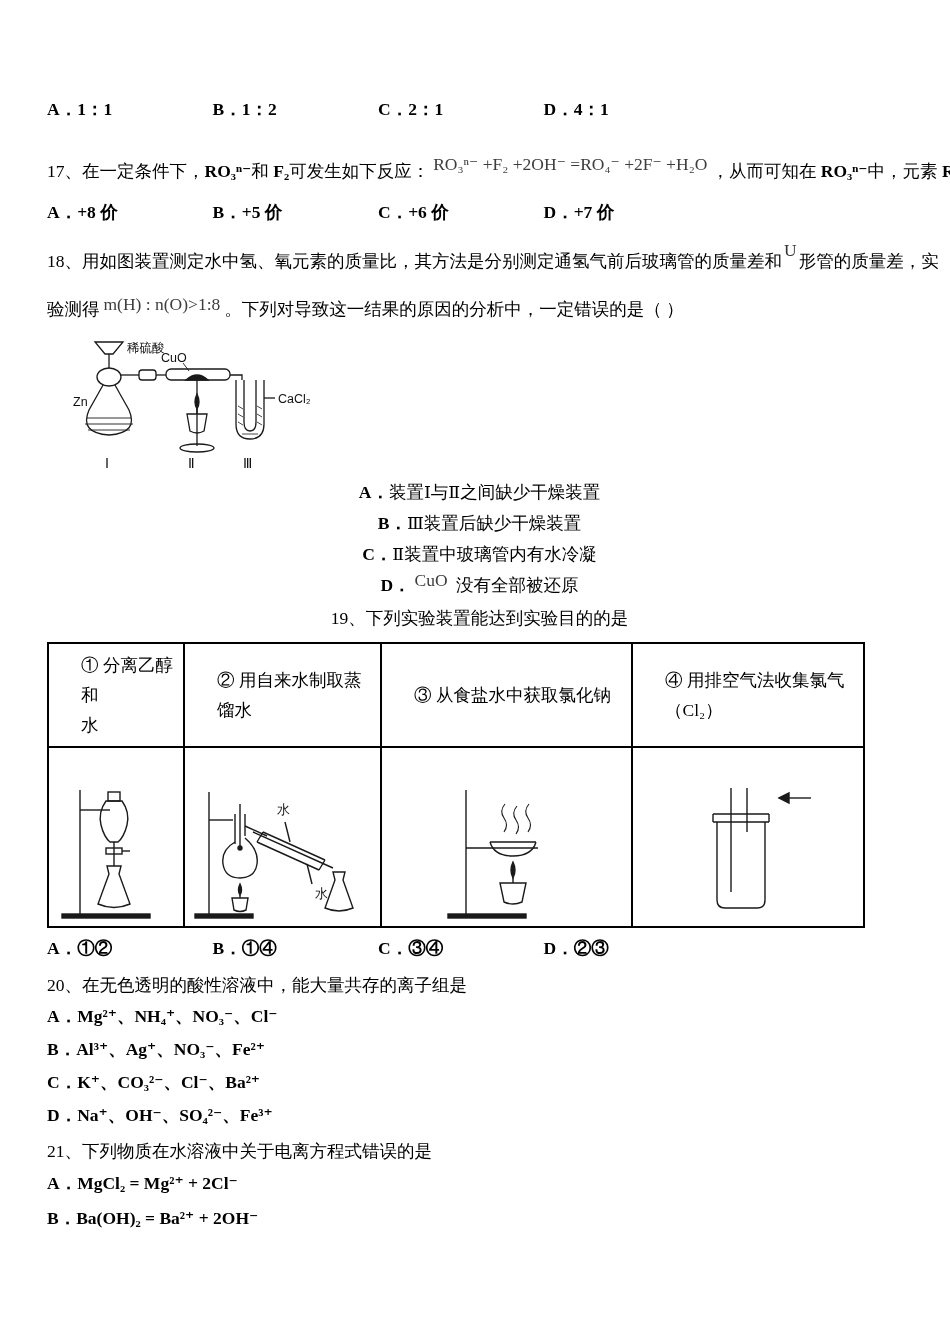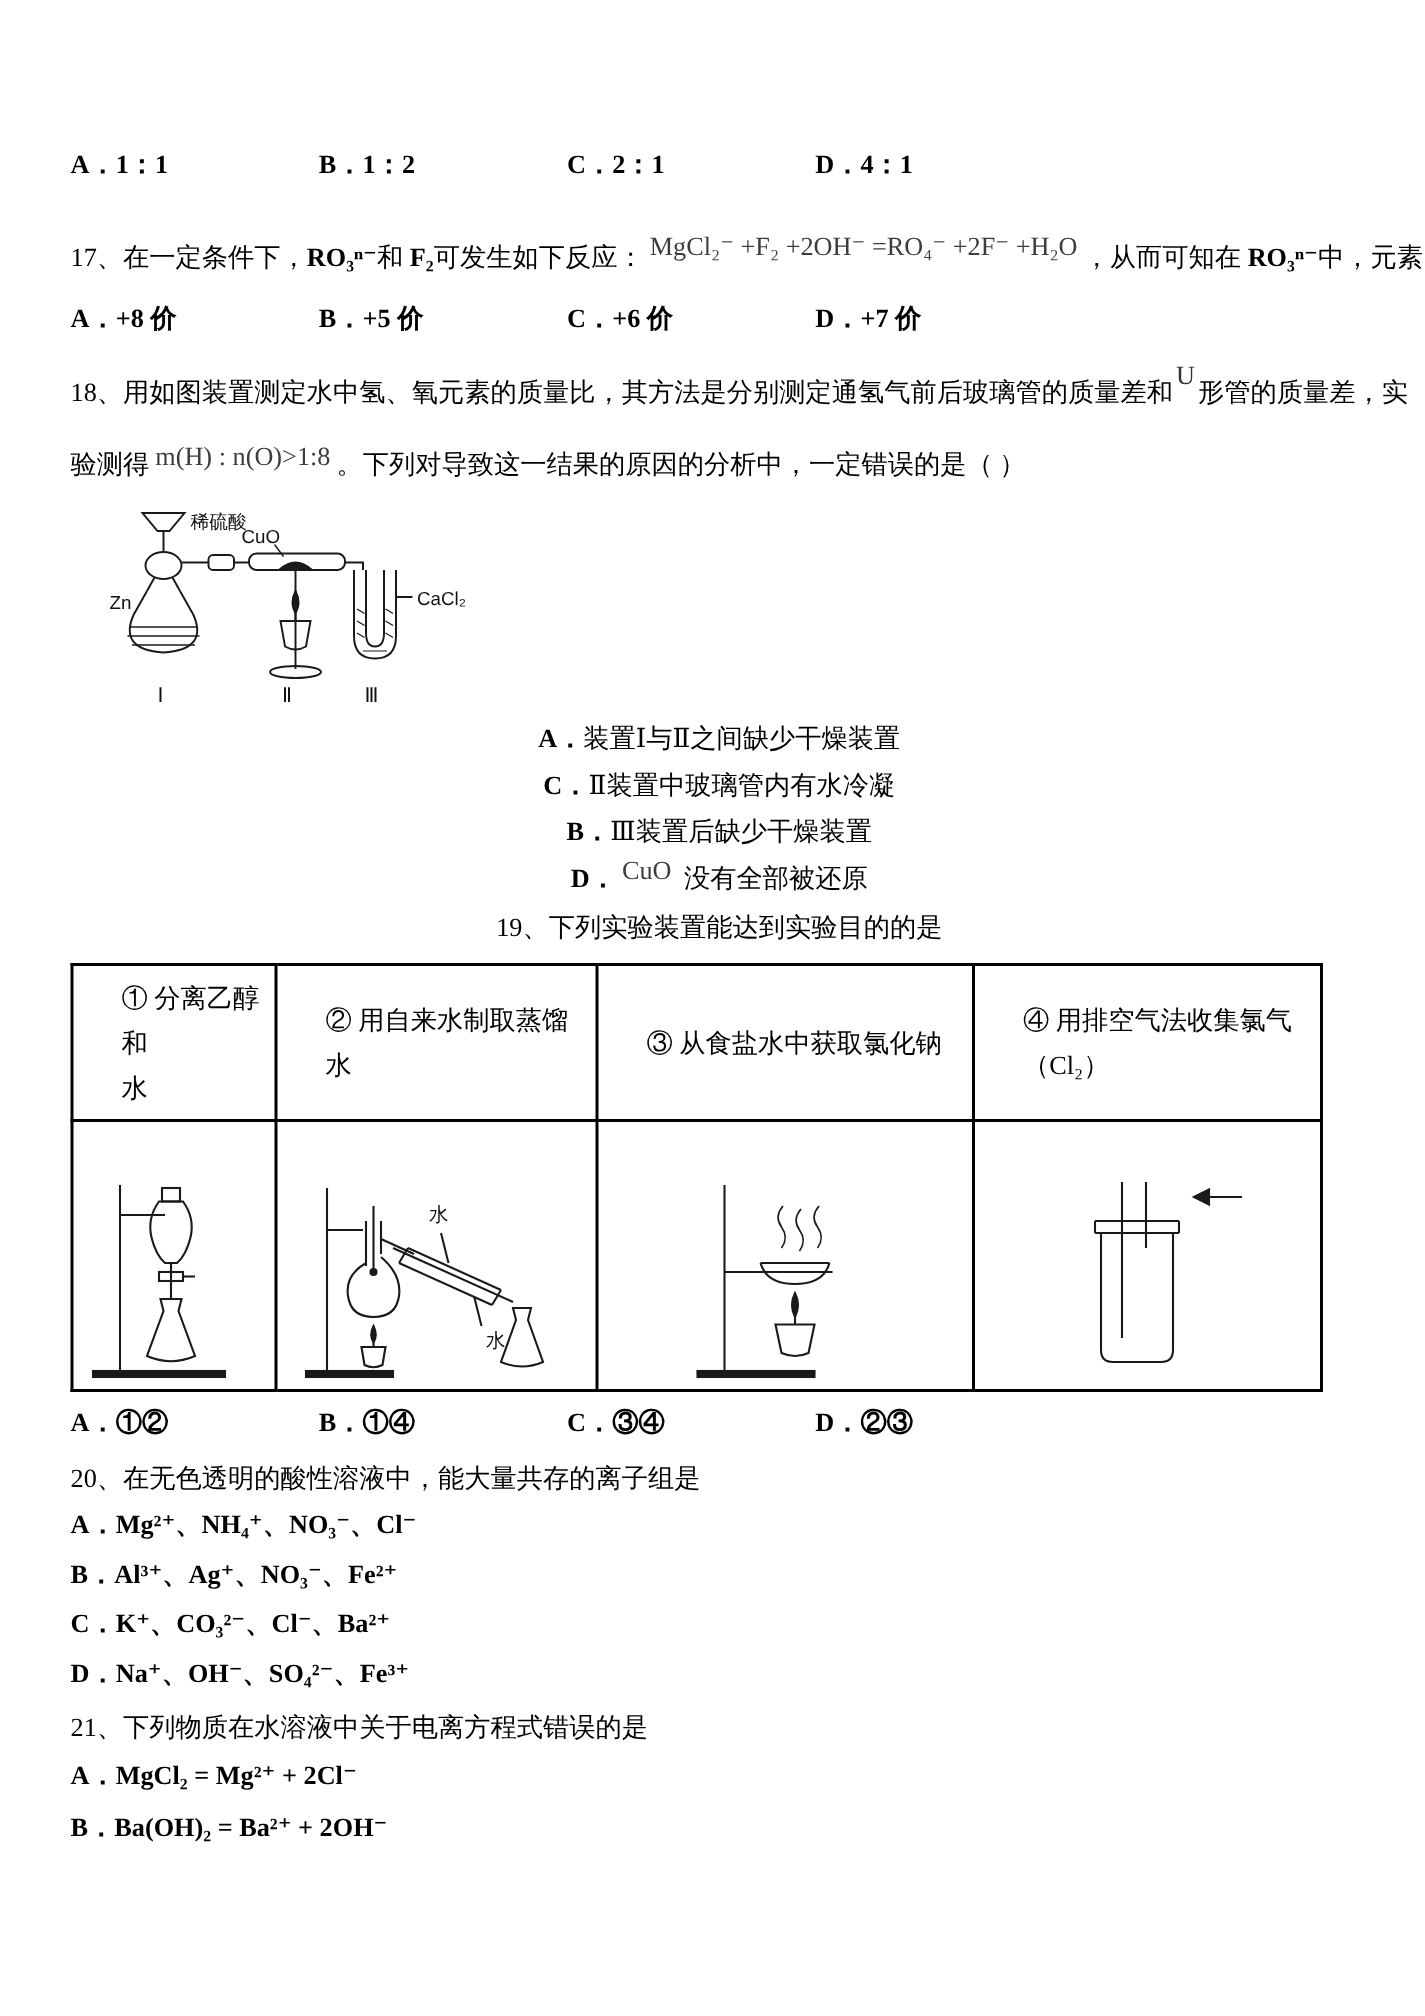--- a/index.html
+++ b/index.html
@@ -31,21 +31,21 @@
   .q18-line2 { margin-top:10px; line-height:38px; }
   .q18-diagram { margin-top:8px; margin-left:-8px; height:140px; }
   .q18-answers { margin-top:1px;text-align:center; }
   .q19-stem { margin-top:2px; }
   table.q19-table { margin-top:8px; border-collapse:collapse; table-layout:fixed; }
   table.q19-table td {
     border:2px solid #000; vertical-align:middle;
     padding:6px 10px; line-height:30px; white-space:pre-line;
     font-size:17.5px;
   }
-  td.c1 { width:136px; } td.c2 { width:214px;border-radius:19px; } td.c3 { width:251px; } td.c4 { width:232px; }
+  td.c1 { width:136px; } td.c2 { width:197px;border-radius:19px; } td.c3 { width:251px; } td.c4 { width:232px; }
   tr.hrow td { height:86px;padding-left:32px; }
   tr.irow td { height:150px; text-align:center; padding:2px; }
   .q19-opts { margin-top:8px; }
   .q20-stem { margin-top:10px; }
   .q20-opts .ansline { line-height:33px; font-weight:bold; }
   .q21-stem { margin-top:4px; }
   .q21-opts .ansline { line-height:35px; font-weight:bold; }
   svg { display:inline-block; vertical-align:middle; }
   svg text { font-family:"Liberation Sans","DejaVu Sans",sans-serif; fill:#111; }
 </style>
@@ -55,21 +55,21 @@
 <div class="page">
 
   <div class="optrow q16row">
     <span class="o">A．1：1</span>
     <span class="o">B．1：2</span>
     <span class="o">C．2：1</span>
     <span class="o">D．4：1</span>
   </div>
 
   <div class="line q17-line1">
-    <span>17、在一定条件下，</span><span class="b">RO₃ⁿ⁻</span><span>和 </span><span class="b">F₂</span><span>可发生如下反应：</span><span class="eq eq2">MgCl₂⁻ +F₂ +2OH⁻ =RO₄⁻ +2F⁻ +H₂O</span><span>，从而可知在 </span><span class="b">RO₃ⁿ⁻</span><span>中，元素 </span><span class="b">R</span>
+    <span>17、在一定条件下，</span><span class="b">RO₃ⁿ⁻</span><span>和 </span><span class="b">F₂</span><span>可发生如下反应：</span><span class="eq eq2">RO₃ⁿ⁻ +F₂ +2OH⁻ =RO₄⁻ +2F⁻ +H₂O</span><span>，从而可知在 </span><span class="b">RO₃ⁿ⁻</span><span>中，元素 </span><span class="b">R</span>
   </div>
   <div class="optrow q17-opts">
     <span class="o">A．+8 价</span>
     <span class="o">B．+5 价</span>
     <span class="o">C．+6 价</span>
     <span class="o">D．+7 价</span>
   </div>
 
   <div class="line q18-line1">
     <span>18、用如图装置测定水中氢、氧元素的质量比，其方法是分别测定通氢气前后玻璃管的质量差和</span><span class="uraise">U</span><span>形管的质量差，实</span>
@@ -113,24 +113,24 @@
       <text x="149" y="132" font-size="13.5">Ⅱ</text>
       <text x="204" y="132" font-size="13.5">Ⅲ</text>
     </svg>
   </div>
 
   <div class="q18-answers">
     <div class="ansline">
       <span class="b">A．</span><span>装置Ⅰ与Ⅱ之间缺少干燥装置</span>
     </div>
     <div class="ansline">
+      <span class="b">B．</span><span>Ⅲ装置后缺少干燥装置</span>
+    </div>
+    <div class="ansline">
       <span class="b">C．</span><span>Ⅱ装置中玻璃管内有水冷凝</span>
-    </div>
-    <div class="ansline">
-      <span class="b">B．</span><span>Ⅲ装置后缺少干燥装置</span>
     </div>
     <div class="ansline">
       <span class="b">D．</span><span class="eq">CuO</span><span> 没有全部被还原</span>
     </div>
     <div class="ansline q19-stem">19、下列实验装置能达到实验目的的是</div>
   </div>
 
   <table class="q19-table">
     <tbody>
         <tr class="hrow">

